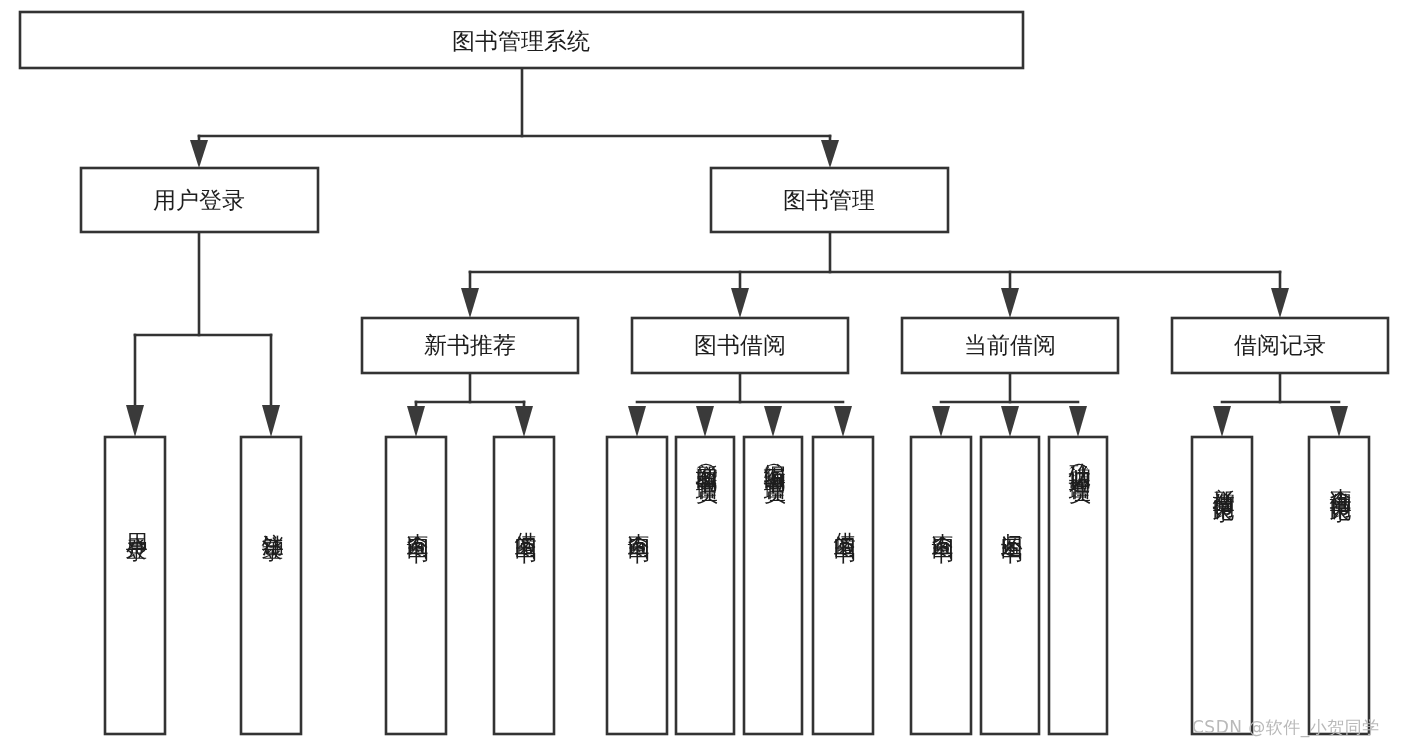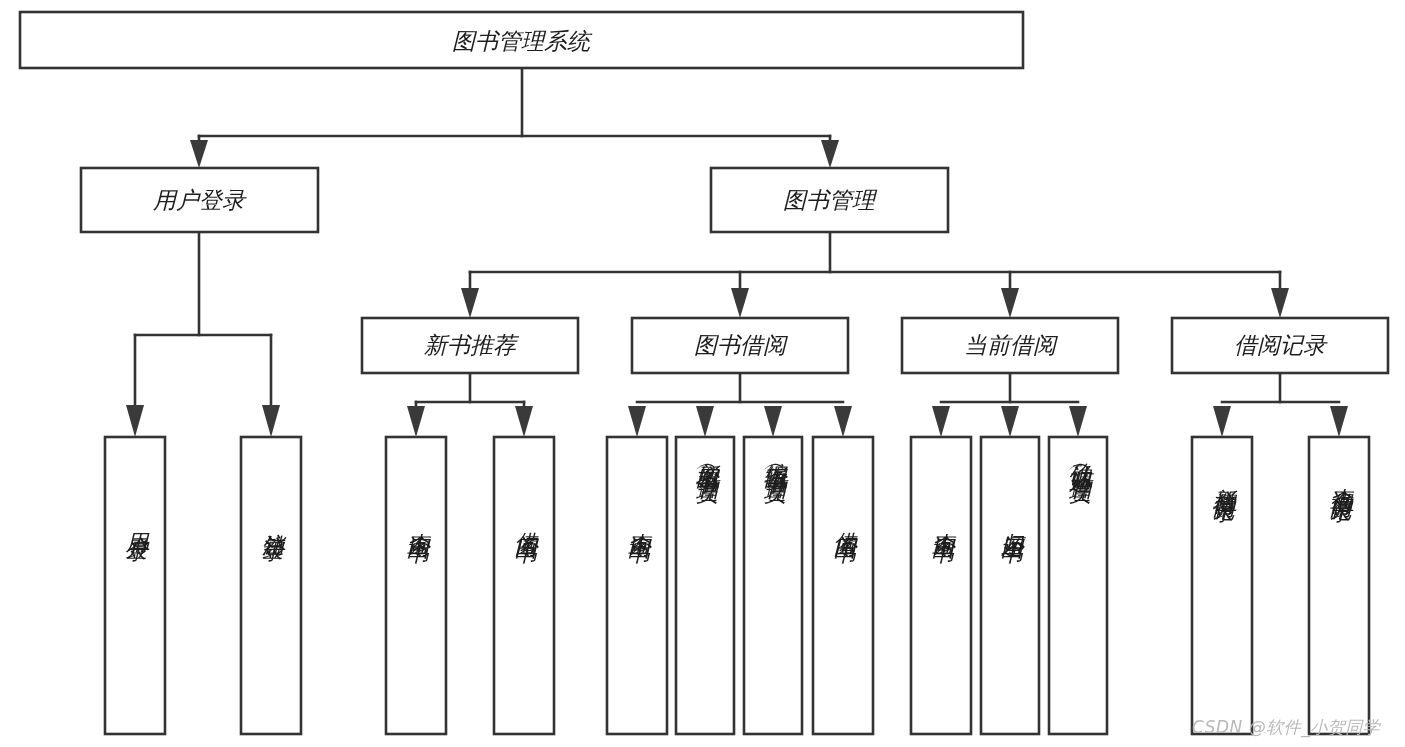--- a/index.html
+++ b/index.html
@@ -12,21 +12,20 @@
     width: 1405px;
     height: 747px;
     font-family: "DejaVu Sans", "Liberation Sans", sans-serif;
     overflow: hidden;
   }
   #diagram-root {
     position: relative;
     width: 1405px;
     height: 747px;
     background: #ffffff;
-    font-style: italic;
   }
   svg#tree-svg {
     position: absolute;
     left: 0;
     top: 0;
     width: 1405px;
     height: 747px;
     display: block;
   }
   .node-rect {

